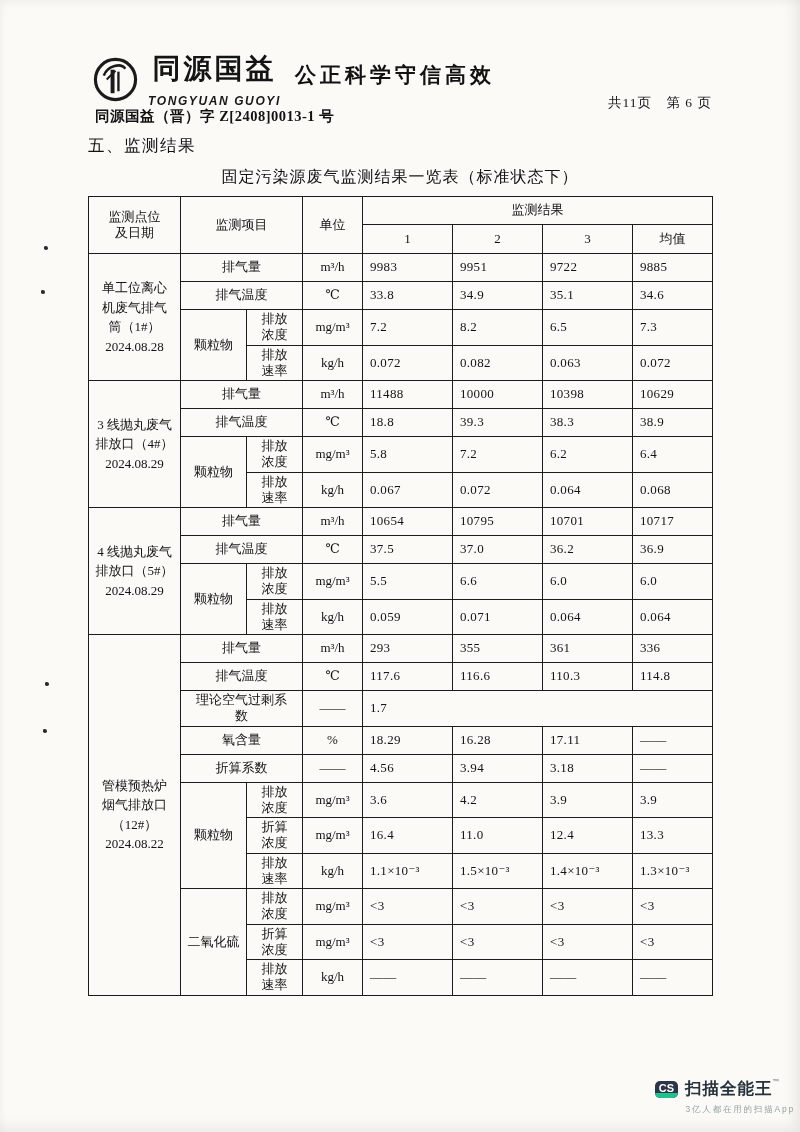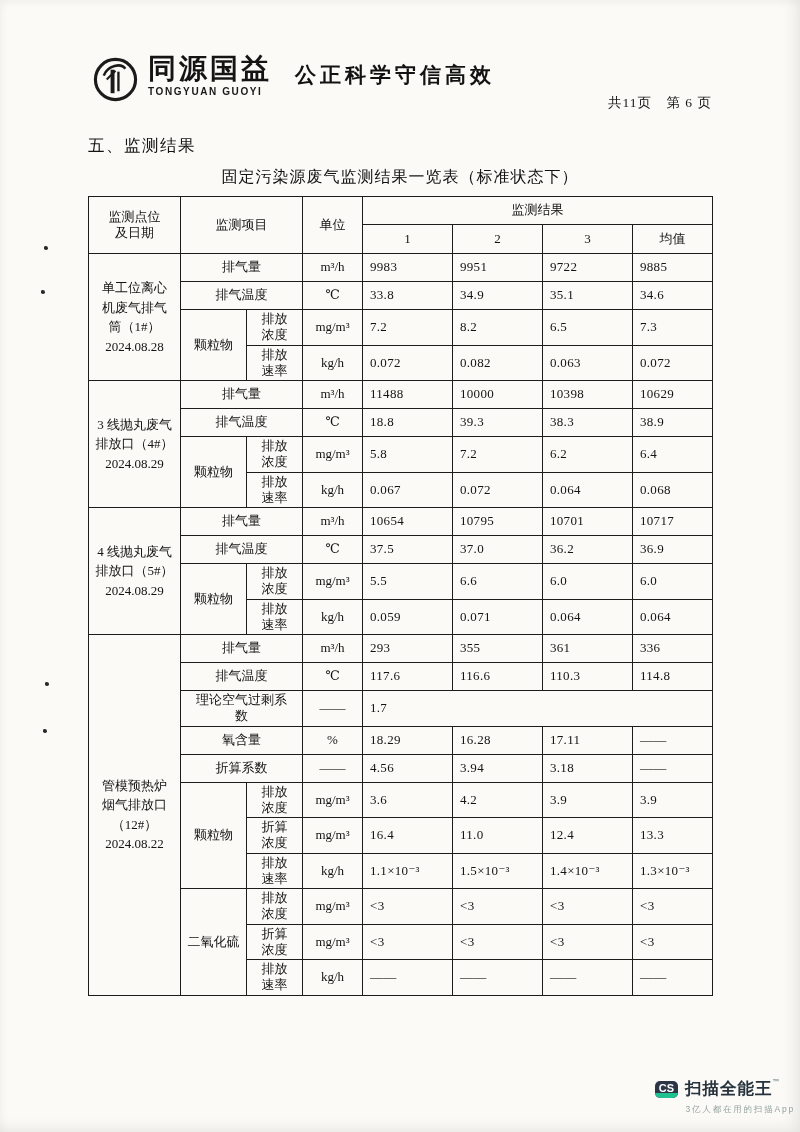--- a/index.html
+++ b/index.html
@@ -7,25 +7,25 @@
   body { font-family: "Liberation Serif", "DejaVu Serif", serif; color:#161616; }
   #page {
     position: relative; width: 800px; height: 1132px;
     background: #fbfaf7; overflow: hidden;
     box-shadow: inset -6px -4px 14px rgba(0,0,0,0.07), inset 2px 2px 8px rgba(0,0,0,0.03);
   }
 
   
   .logo-wrap { position:absolute; left:92px; top:54px; display:flex; align-items:flex-start; }
   .logo-icon { width:47px; height:47px; margin-top:2px; }
-  .logo-text { margin-left:9px; }
+  .logo-text { margin-left:9px;text-align:center; }
   .logo-cn { font-size:28px; font-weight:bold; letter-spacing:3px; line-height:1.1;
              font-family:"Liberation Sans","DejaVu Sans",sans-serif; color:#141414; }
-  .logo-en { font-size:10px; font-weight:bold; letter-spacing:1.6px; margin-top:1px;
-             font-family:"Liberation Sans","DejaVu Sans",sans-serif; color:#181818; }
+  .logo-en { font-size:12px; font-weight:bold; letter-spacing:1.6px; margin-top:9px;
+             font-family:"Liberation Sans","DejaVu Sans",sans-serif; color:#181818;font-style:italic; }
   .slogan { position:absolute; left:295px; top:61px; display:flex; 
             font-size:21px; font-weight:bold; letter-spacing:4px; color:#121212; }
   .doc-line { position:absolute; left:95px; top:107px; font-size:14.5px; font-weight:bold;
               letter-spacing:0.5px; color:#121212; }
   .page-info { position:absolute; left:608px; top:94px; font-size:13.5px; color:#161616;
                letter-spacing:1px; }
   .section-title { position:absolute; left:88px; top:135px; font-size:16.5px;
                    letter-spacing:1.5px; color:#121212; }
   .table-title { position:absolute; left:88px; top:167px; width:624px; text-align:center;
                  font-size:16px; letter-spacing:1px; color:#111; }
@@ -80,20 +80,21 @@
     </div>
   </div>
 
   <div class="slogan">
     <span>公正</span>
     <span>科学</span>
     <span>守信</span>
     <span>高效</span>
   </div>
 
+  <div class="doc-line">同源国益（晋）字 Z[2408]0013-1 号</div>
   <div class="page-info">共11页　第 6 页</div>
 
   <div class="section-title">五、监测结果</div>
   <div class="table-title">固定污染源废气监测结果一览表（标准状态下）</div>
 
   <div class="table-wrap">
     <table>
       <colgroup>
         <col style="width:92px">
           <col style="width:66px">

